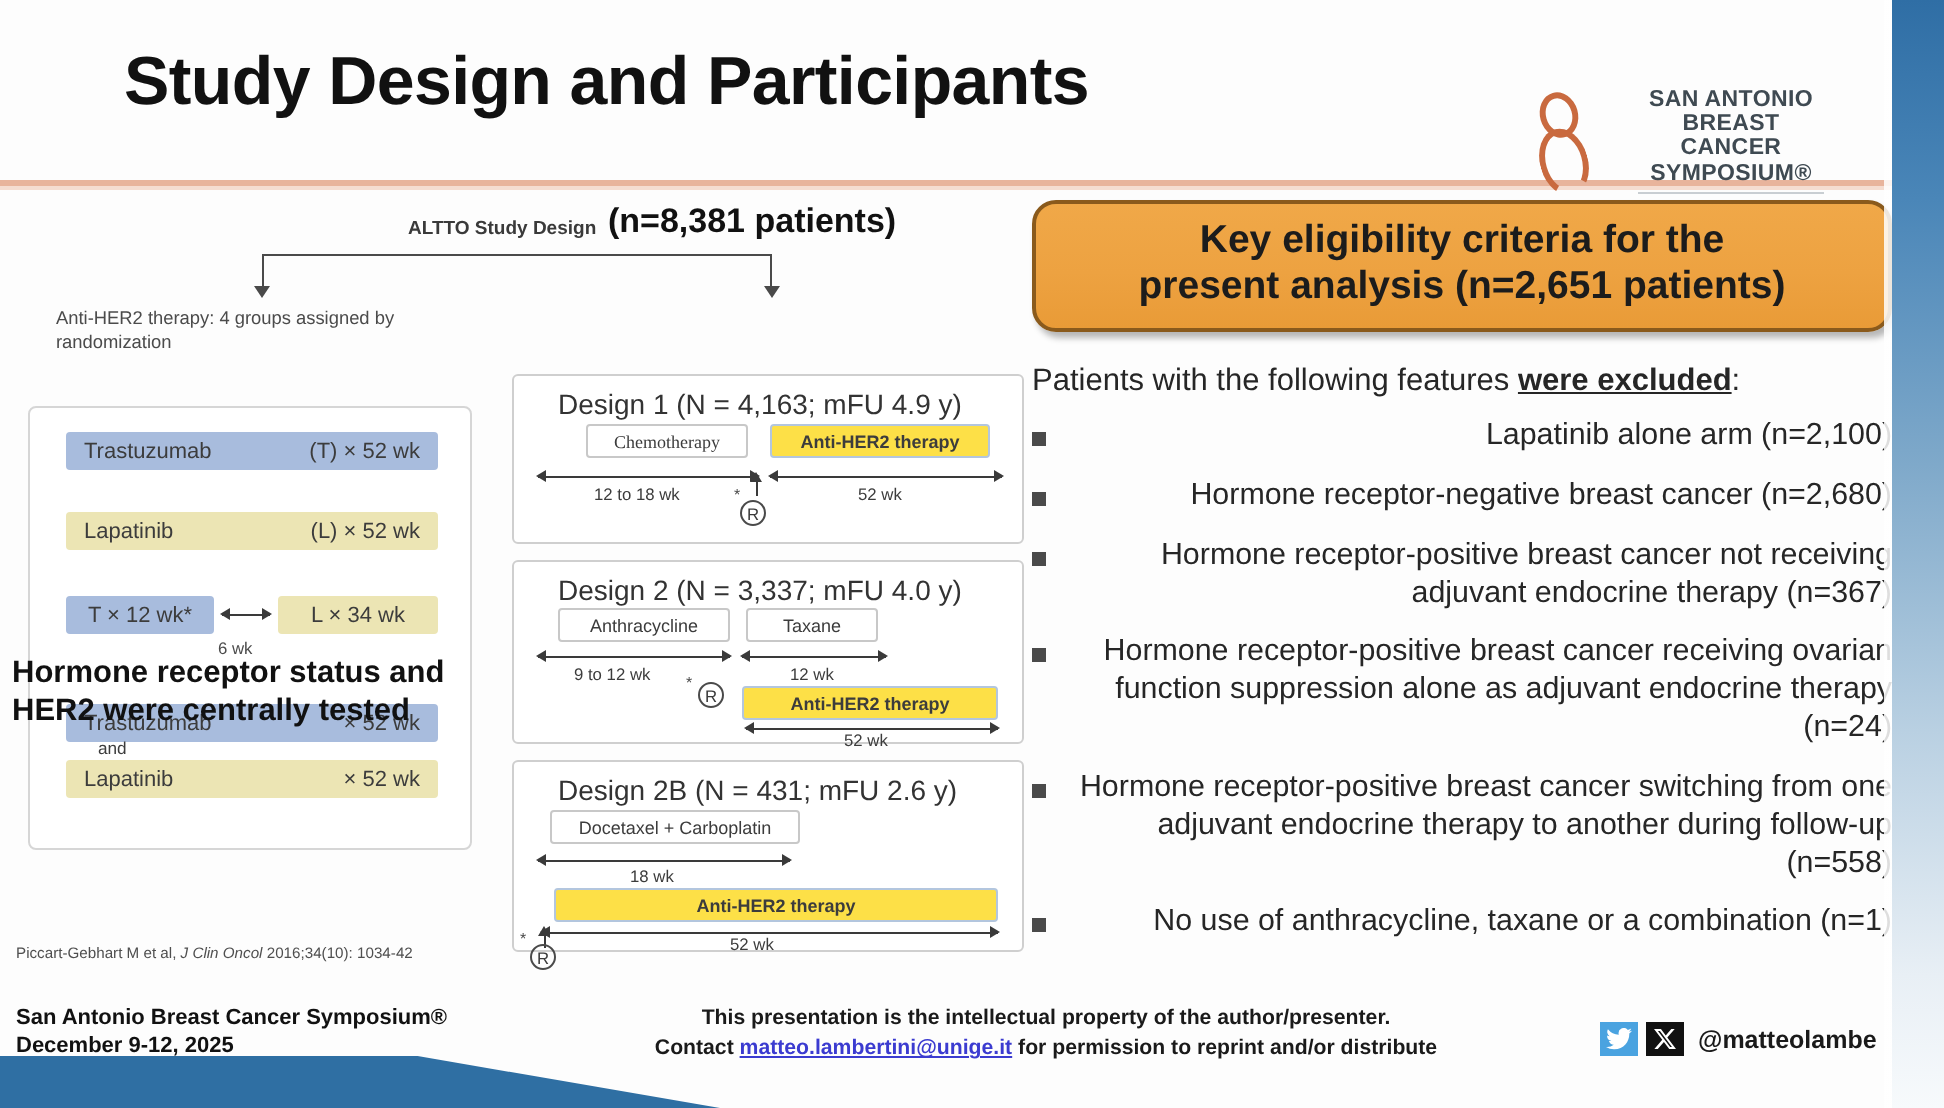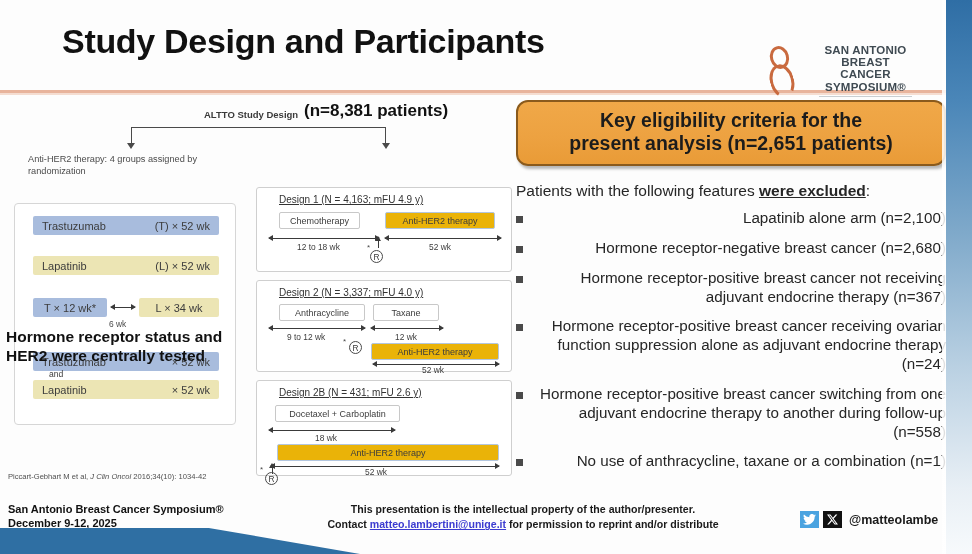--- a/index.html
+++ b/index.html
@@ -171,29 +171,29 @@
     font-size: 11px; font-weight: bold; color:#111; line-height:1.3;
   }
 
   
   .designs { position:absolute; left: 250px; top: 82px; width: 256px; }
   .design-box {
     border: 1px solid #cfcfcf; border-radius: 3px;
     background:#fff; position:relative; margin-bottom: 8px;
   }
   .design-title {
-    font-size: 10px; color:#333; text-decoration: underline;
+    font-size: 14px; color:#333; 
     position:absolute; left: 22px; top: 6px; white-space:nowrap;
   }
   .chip {
     position:absolute; height: 17px; border:1px solid #c8c8c8; border-radius:2px;
     background:#fff; display:flex; align-items:center; justify-content:center;
     font-size: 9px; color:#3c3c3c; white-space:nowrap;
   }
-  .chip.fill { background:#eab308; border-color:#b3c6de; }
+  .chip.fill { background:#fde047; border-color:#b3c6de;font-weight:bold; }
   .wk { position:absolute; font-size:8.4px; color:#3c3c3c; white-space:nowrap; }
   .rmark {
     position:absolute; width: 13px; height: 13px; border-radius:50%;
     border:1.2px solid #4a4a4a; color:#3a3a3a;
     font-size: 8.4px; display:flex; align-items:center; justify-content:center;
   }
   .rstar { position:absolute; font-size:8px; color:#4a4a4a; }
   .rarrow-up {
     position:absolute; width:0;height:0;
     border-left:3.2px solid transparent;border-right:3.2px solid transparent;
@@ -327,21 +327,21 @@
       <div class="bar yellow" style="left:18px; top:176px; width:186px;">
         <span class="bar-lbl">Lapatinib</span>
         <span class="bar-dur">× 52 wk</span>
       </div>
     </div>
 
     <div class="designs">
 
       <div class="design-box" style="height:85px;">
         <div class="design-title">Design 1 (N = 4,163; mFU 4.9 y)</div>
-        <div class="chip" style="left:22px; top:24px; width:81px;">
+        <div class="chip" style="left:36px; top:24px; width:81px;font-family:Liberation Serif, serif;">
           <span>Chemotherapy</span>
         </div>
         <div class="chip fill" style="left:128px; top:24px; width:110px;">
           <span>Anti-HER2 therapy</span>
         </div>
         <div class="arrow-h" style="left:12px; top:50px; width:110px;"></div>
         <div class="wk" style="left:40px; top:54px;">12 to 18 wk</div>
         <div class="arrow-h" style="left:128px; top:50px; width:116px;"></div>
         <div class="wk" style="left:172px; top:54px;">52 wk</div>
         <div class="rstem" style="left:121px; top:52px; height:8px;"></div>

